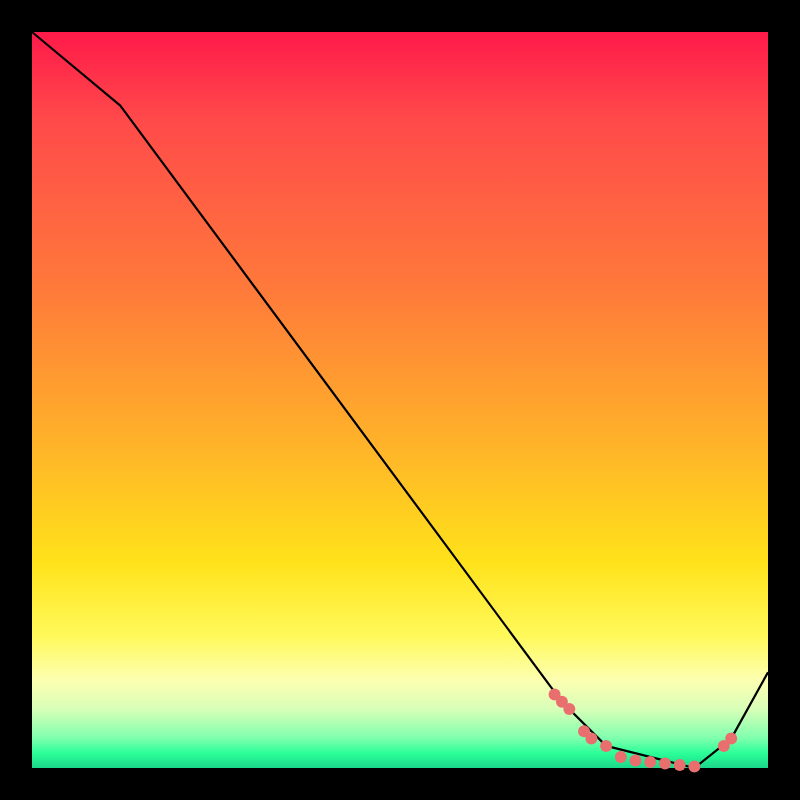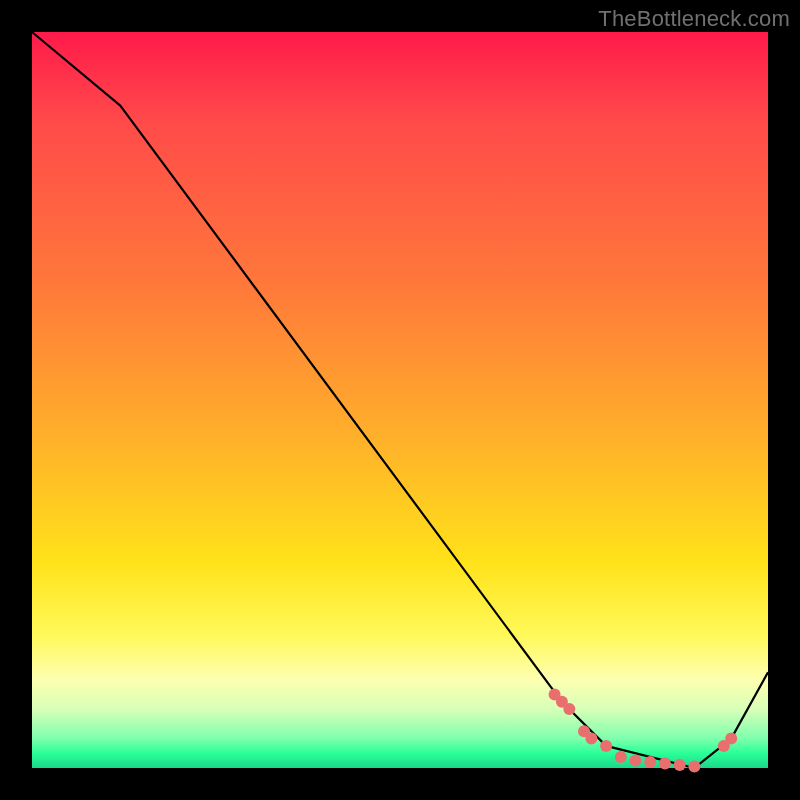--- a/index.html
+++ b/index.html
@@ -64,21 +64,20 @@
   }
   .dot {
     fill: #e96f6f;
     stroke: none;
   }
 </style>
 </head>
 <body>
 
 <div class="frame">
-  <div class="watermark">TheBottleneck.com</div>
 
   <div class="plot">
     <svg class="curve" viewBox="0 0 736 736">
       <path id="curve-path" class="line" d="M0.0 0.0 L88.3 73.6 L529.9 669.8 L574.1 713.9 L662.4 736.0 L699.2 706.6 L736.0 640.3"></path>
       <g id="dots">
           <circle cx="522.6" cy="662.4" r="6" class="dot"></circle>
           <circle cx="529.9" cy="669.8" r="6" class="dot"></circle>
           <circle cx="537.3" cy="677.1" r="6" class="dot"></circle>
           <circle cx="552.0" cy="699.2" r="6" class="dot"></circle>
           <circle cx="559.4" cy="706.6" r="6" class="dot"></circle>

